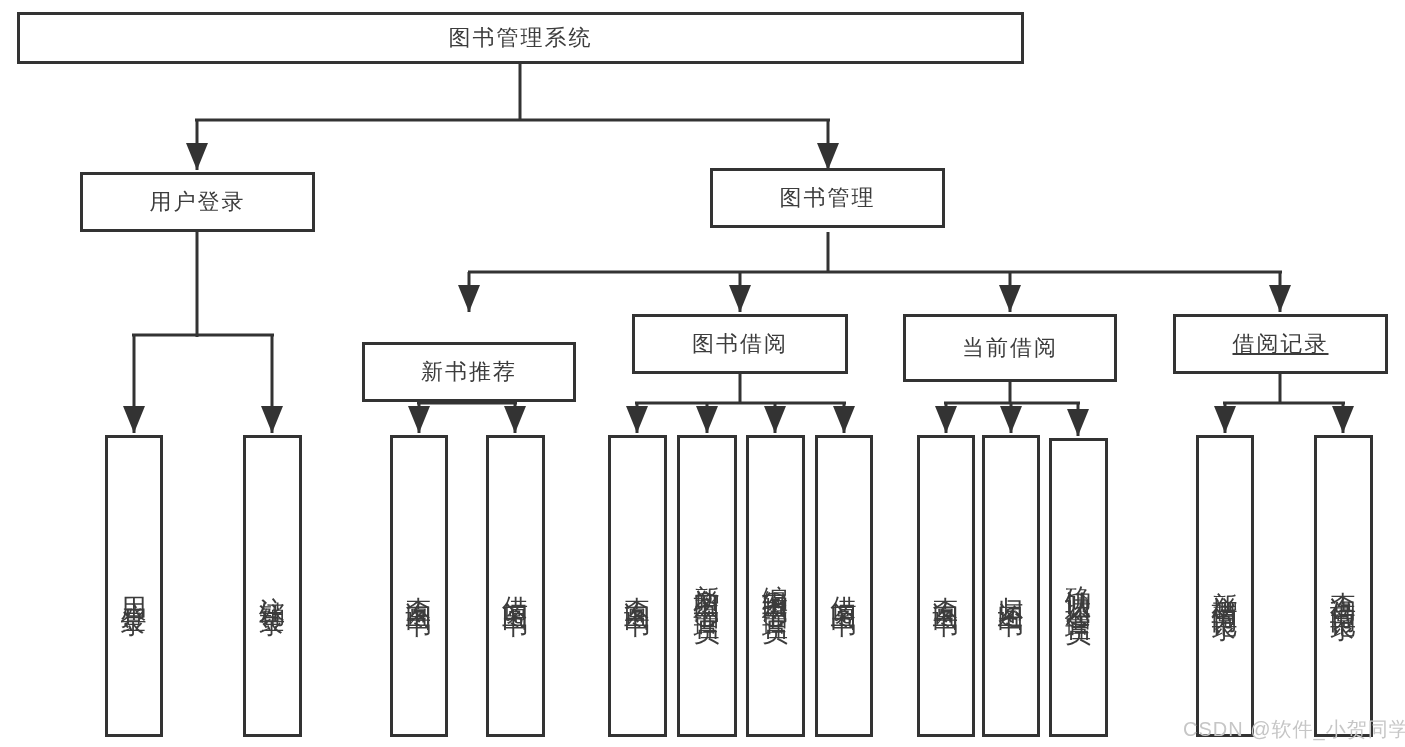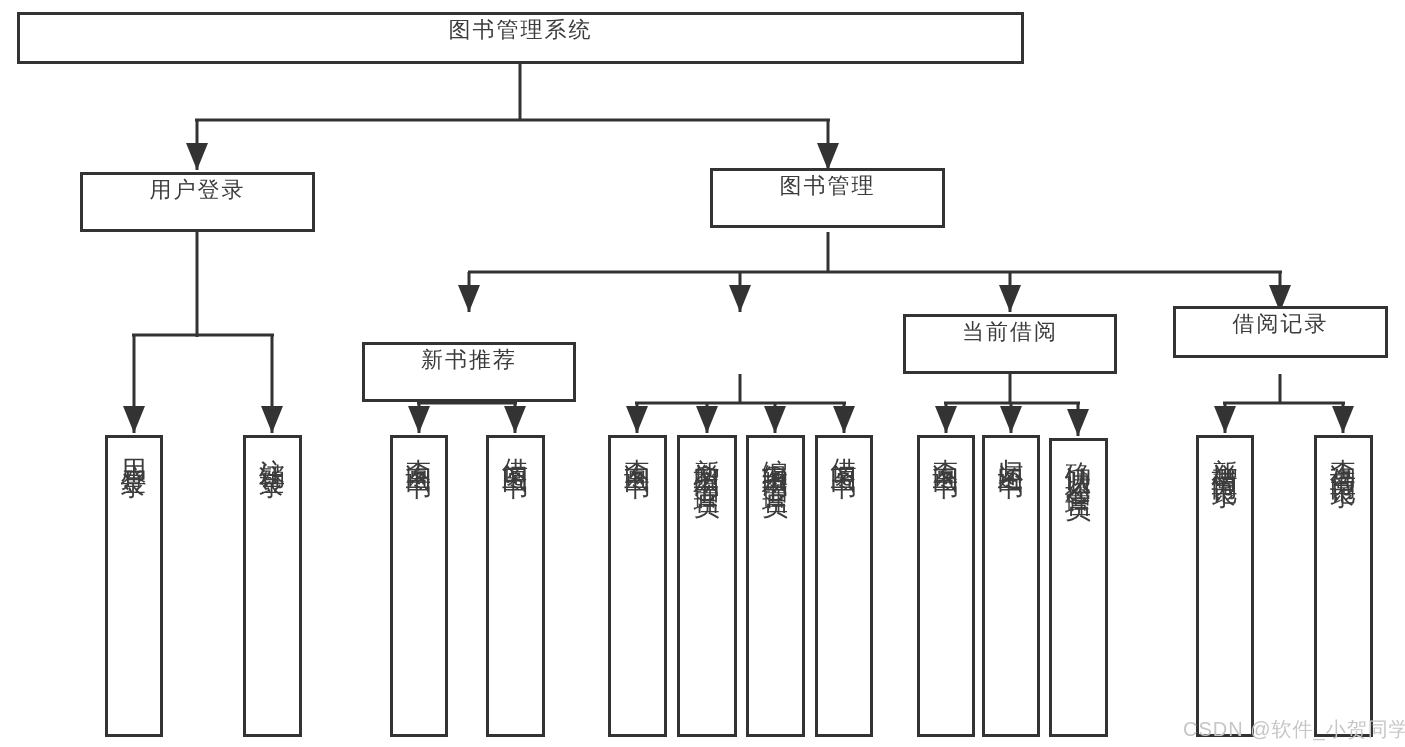--- a/index.html
+++ b/index.html
@@ -19,21 +19,21 @@
   }
   svg.connectors{position:absolute;left:0;top:0;z-index:1;}
   svg.connectors line{stroke:var(--line);stroke-width:3;}
   svg.connectors .ah{fill:var(--line);}
   .box{
     position:absolute;
     box-sizing:border-box;
     border:3px solid var(--line);
     background:#ffffff;
     display:flex;
-    align-items:flex-start;
+    align-items:center;
     justify-content:center;
     color:var(--text);
     z-index:2;
   }
   .hlabel{
     font-size:22px;
     letter-spacing:2px;
     white-space:nowrap;
   }
   .vlabel{
@@ -114,24 +114,27 @@
   <div class="box" style="left:80px;top:172px;width:235px;height:60px;">
     <span class="hlabel">用户登录</span>
   </div>
   <div class="box" style="left:710px;top:168px;width:235px;height:60px;">
     <span class="hlabel">图书管理</span>
   </div>
 
   <div class="box" style="left:362px;top:314px;width:214px;height:60px;margin-top:28px;">
     <span class="hlabel">新书推荐</span>
   </div>
-  <div class="box" style="left:903px;top:314px;width:214px;height:60px;">
+  <div class="box" style="left:632px;top:314px;width:216px;height:60px;">
+    <span class="hlabel">图书借阅</span>
+  </div>
+  <div class="box" style="left:903px;top:314px;width:214px;height:68px;">
     <span class="hlabel">当前借阅</span>
   </div>
-  <div class="box" style="left:1173px;top:306px;width:215px;height:52px;">
+  <div class="box" style="left:1173px;top:314px;width:215px;height:60px;text-decoration:underline;">
     <span class="hlabel">借阅记录</span>
   </div>
 
   <div class="box" style="left:105px;top:435px;width:58px;height:302px;">
     <span class="vlabel">用户登录</span>
   </div>
   <div class="box" style="left:243px;top:435px;width:59px;height:302px;">
     <span class="vlabel">注销登录</span>
   </div>
 

